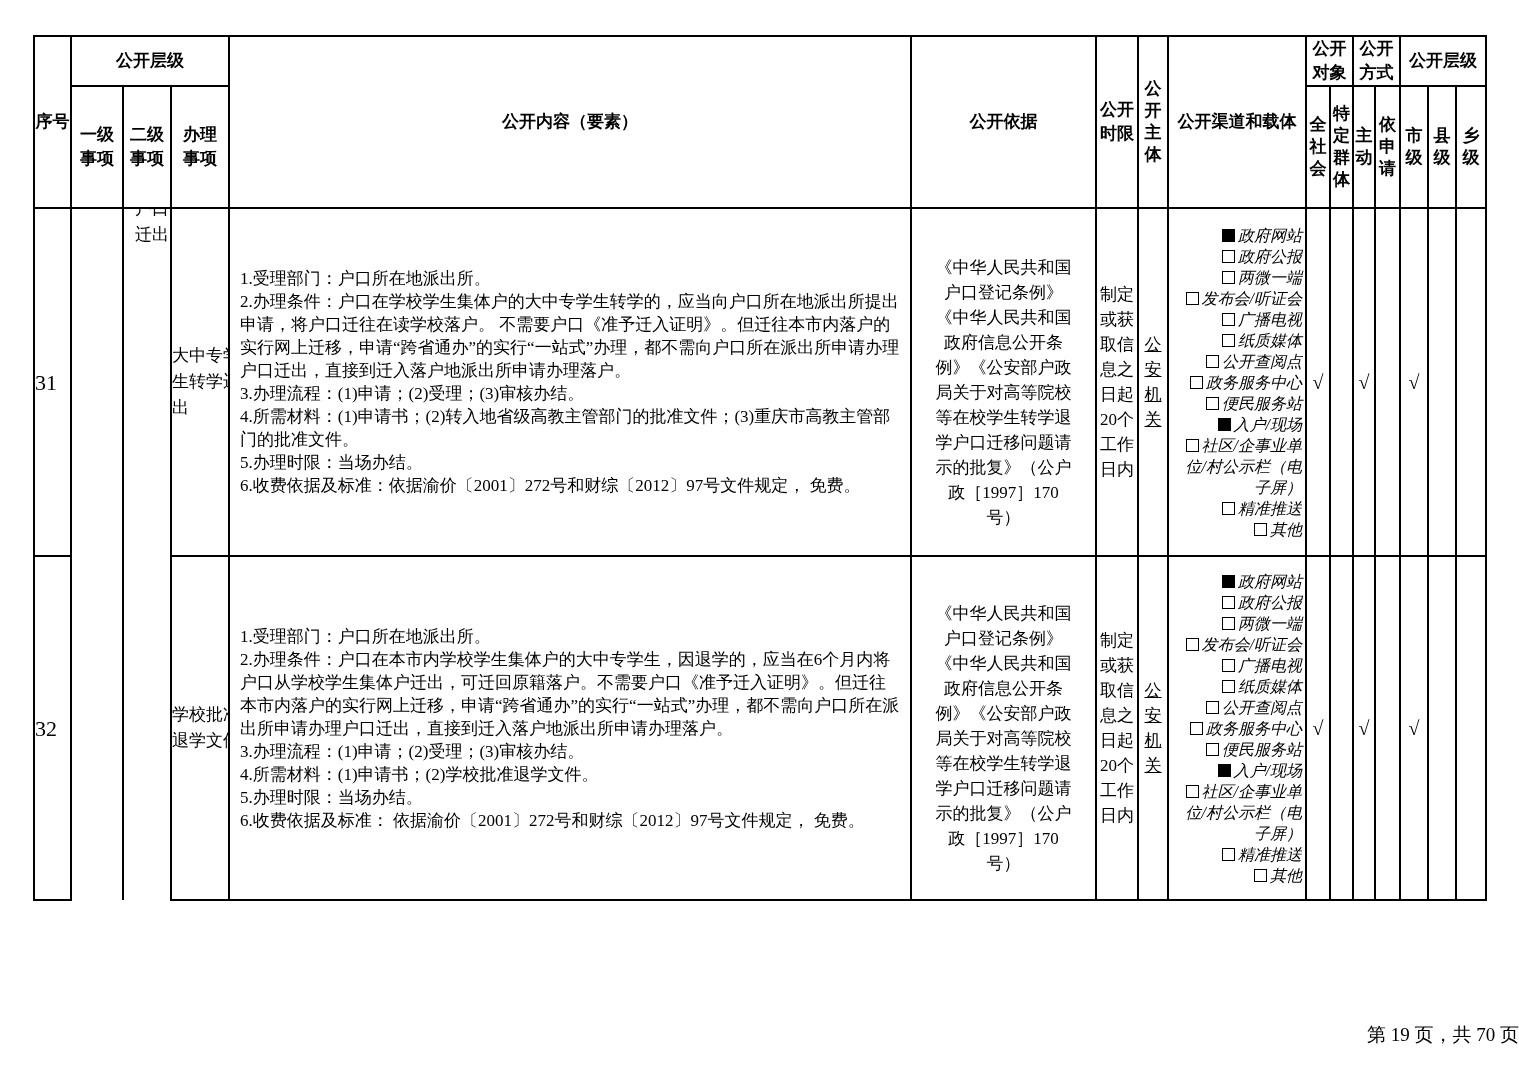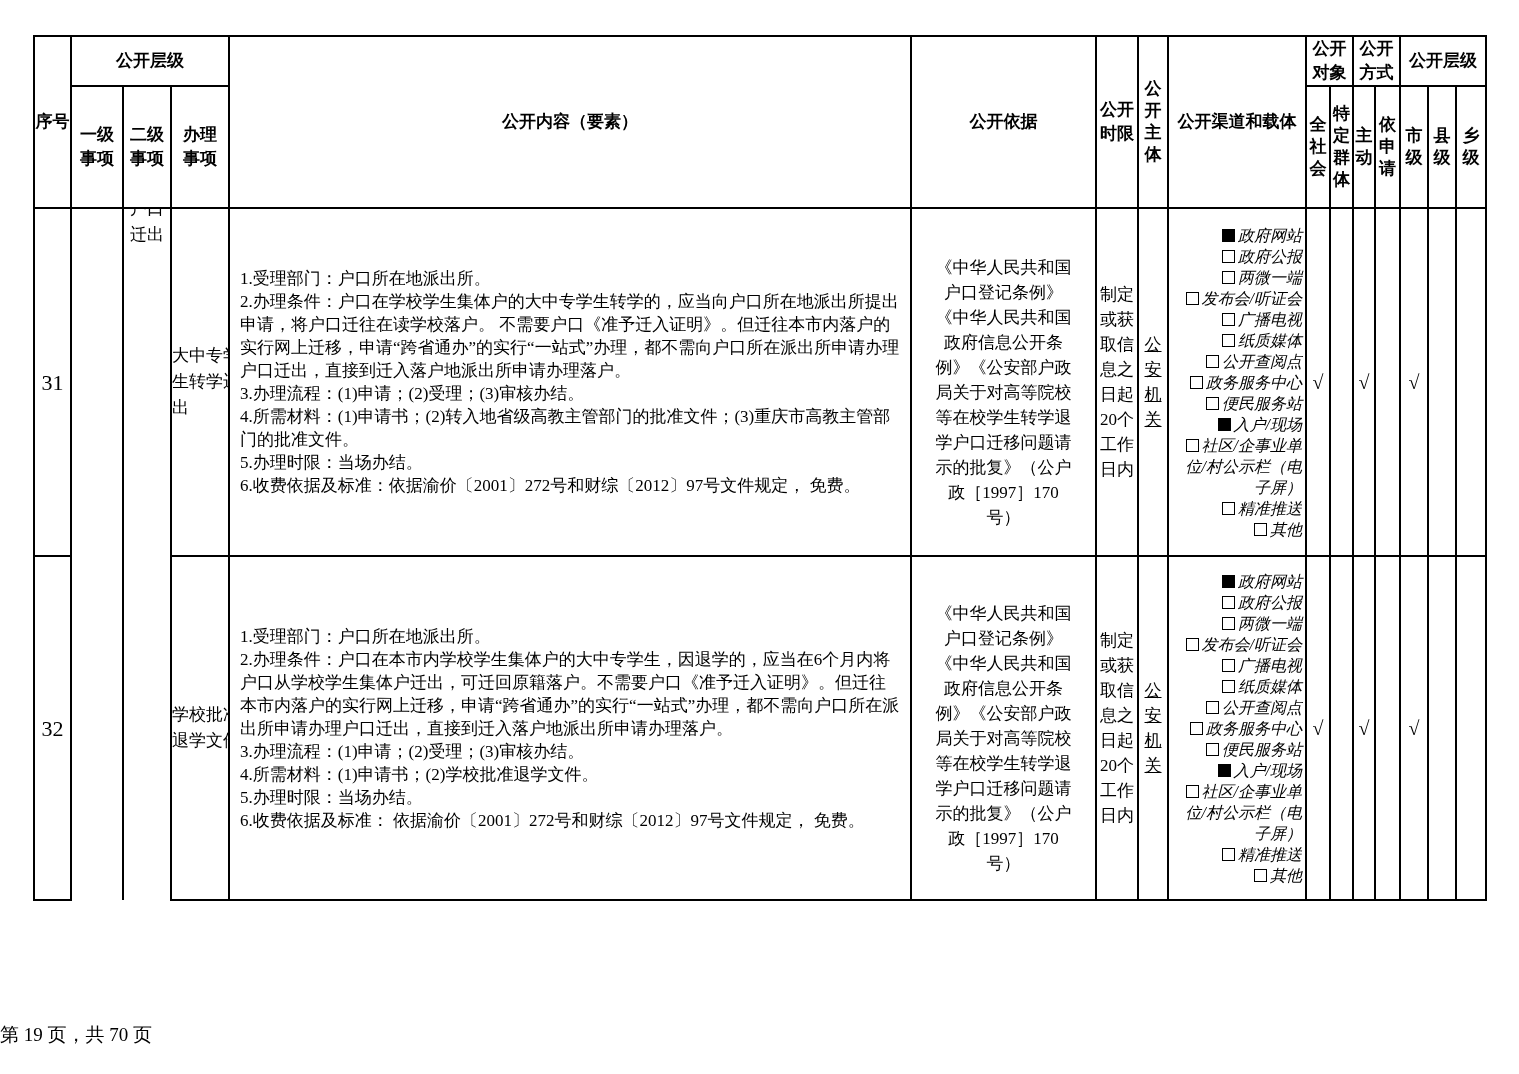--- a/index.html
+++ b/index.html
@@ -11,21 +11,21 @@
   .sheet{position:absolute;left:33px;top:35px;}
   table{border-collapse:collapse;table-layout:fixed;width:1452px;}
   td,th{border:2px solid #000;padding:0;vertical-align:middle;overflow:hidden;}
   th{
     font-family:"Liberation Sans","DejaVu Sans",sans-serif;
     font-weight:bold;font-size:17px;text-align:center;line-height:1.45;
   }
   .vhead{width:19px;margin:16px auto;word-break:break-all;line-height:22px;}
   .whead{width:40px;margin:0 auto;word-break:break-all;line-height:24px;}
   td{font-size:17px;line-height:23px;}
-  .seq{font-size:22px;text-align:center;border-radius:13px;}
+  .seq{font-size:22px;border-radius:13px;}
   .item-cell{text-align:center;}
   .item-text{width:74px;margin:0 auto;word-break:break-all;text-align:left;line-height:26px;}
   .content-cell{vertical-align:middle;}
   .content-inner{padding:6px 10px;text-align:left;}
   .basis-cell{text-align:center;}
   .basis-inner{padding:2px 21px;line-height:25px;margin-top:21px;}
   .limit-cell{text-align:center;}
   .limit-inner{width:34px;margin:0 auto;word-break:break-all;line-height:25px;}
   .subject-cell{text-align:center;}
   .subject-inner{width:19px;margin:0 auto;word-break:break-all;line-height:25px;text-decoration:underline;}
@@ -37,24 +37,24 @@
     margin-right:3px;vertical-align:-1px;background:#fff;
   }
   .cbox.checked{background:#000;}
   .mark{font-size:20px;text-align:center;}
   .cell-level2{position:relative;}
   .clip-outer{position:absolute;top:0;left:0;right:0;bottom:0;overflow:hidden;}
   .clip-text{
     position:absolute;top:-13px;left:0;right:0;text-align:center;
     line-height:26px;font-size:17px;
   }
-  .clip-text .inner{width:44px;margin:0 auto;word-break:break-all;text-align:center;}
+  .clip-text .inner{width:44px;margin:0 auto;word-break:break-all;text-align:right;}
   .no-bottom{border-bottom:none;}
   .footer{
-    position:absolute;top:1022px;left:0;width:100%;text-align:left;
+    position:absolute;top:1022px;left:0;width:100%;text-align:right;
     font-size:19px;color:#000;
   }
 </style>
 </head>
 <body>
 
 <div class="sheet">
   <table>
     <colgroup>
       <col style="width:37px">

